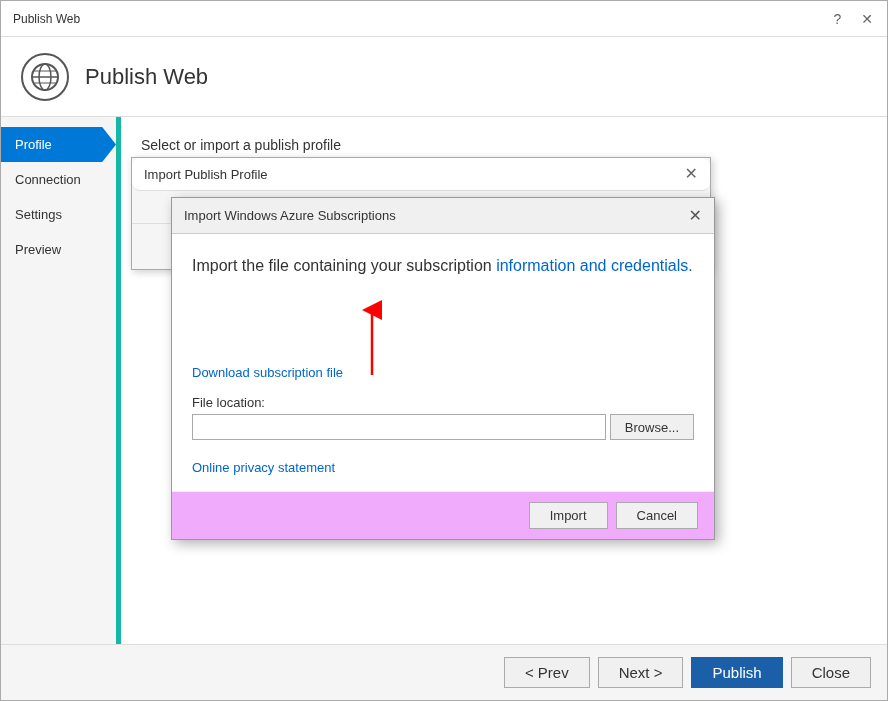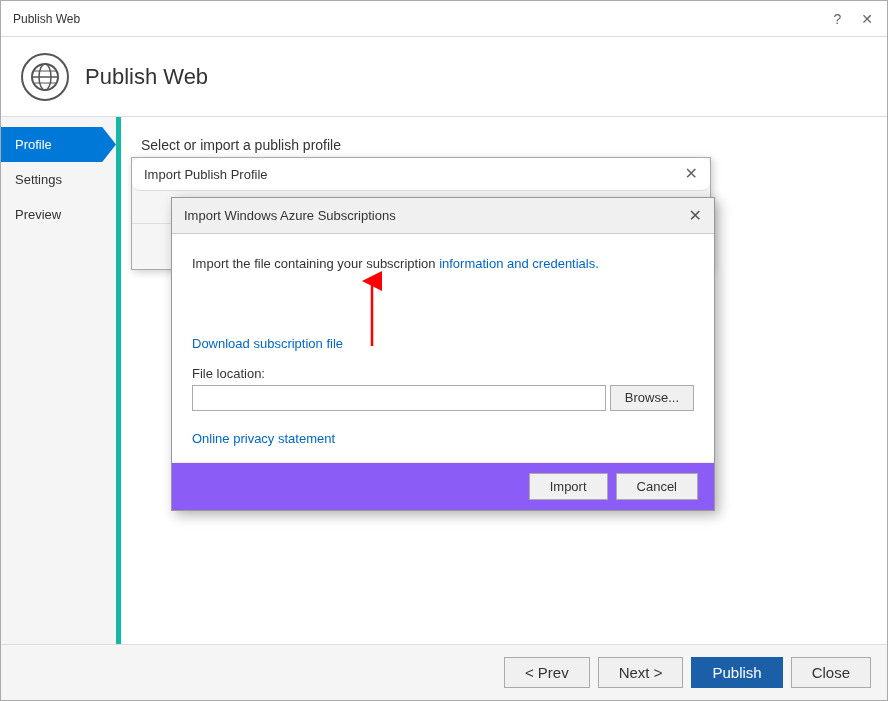--- a/index.html
+++ b/index.html
@@ -186,23 +186,23 @@
       background: none;
       border: none;
       cursor: pointer;
       font-size: 16px;
       color: #555;
     }
     .azure-dialog-body {
       padding: 20px 20px 16px;
     }
     .azure-description {
-      font-size: 13px;
-      color: #333;
-      margin-bottom: 2px;
+      font-size: 16px;
+      color: #333;
+      margin-bottom: 27px;
       line-height: 1.5;
     }
     .azure-description a, .link {
       color: #0066cc;
       text-decoration: none;
       cursor: pointer;
     }
     .download-link {
       color: #0066cc;
       font-size: 13px;
@@ -250,21 +250,21 @@
       cursor: pointer;
       text-decoration: none;
     }
 
     .azure-dialog-footer {
       border-top: 1px solid #eee;
       padding: 10px 16px;
       display: flex;
       justify-content: flex-end;
       gap: 8px;
-      background: #8b5cf6;
+      background: #f0abfc;
     }
     .footer-btn {
       padding: 5px 20px;
       border: 1px solid #aaa;
       background: #f0f0f0;
       cursor: pointer;
       font-size: 13px;
       color: #333;
       min-width: 70px;
     }
@@ -346,20 +346,23 @@
     <span class="header-title">Publish Web</span>
   </div>
 
   <div class="content-area">
 
     <div class="sidebar">
       <div class="sidebar-item active">
         <span>Profile</span>
       </div>
       <div class="sidebar-item">
+        <span>Connection</span>
+      </div>
+      <div class="sidebar-item">
         <span>Settings</span>
       </div>
       <div class="sidebar-item">
         <span>Preview</span>
       </div>
     </div>
 
     <div class="main-panel">
       <div class="panel-subtitle">Select or import a publish profile</div>
 

